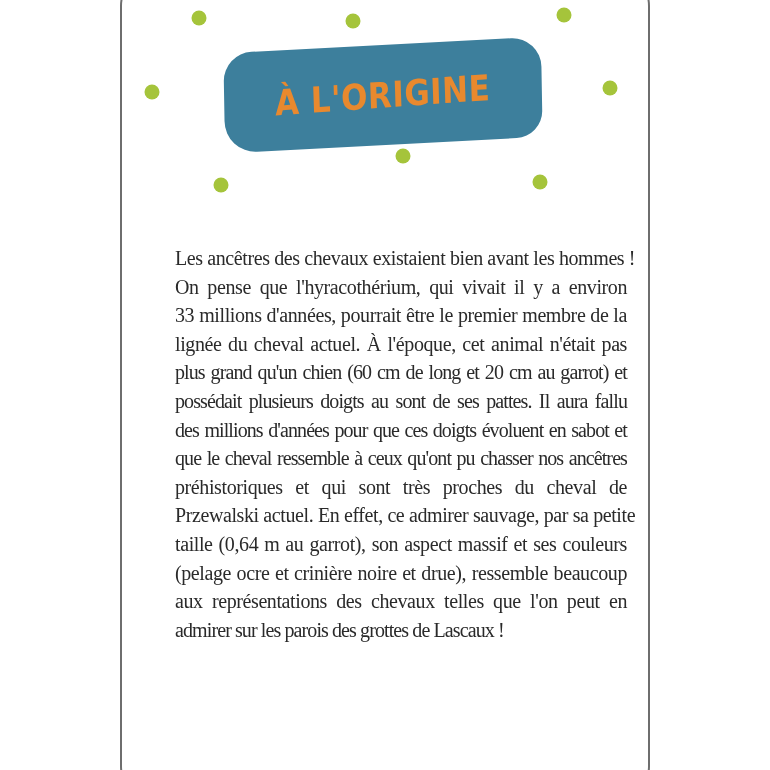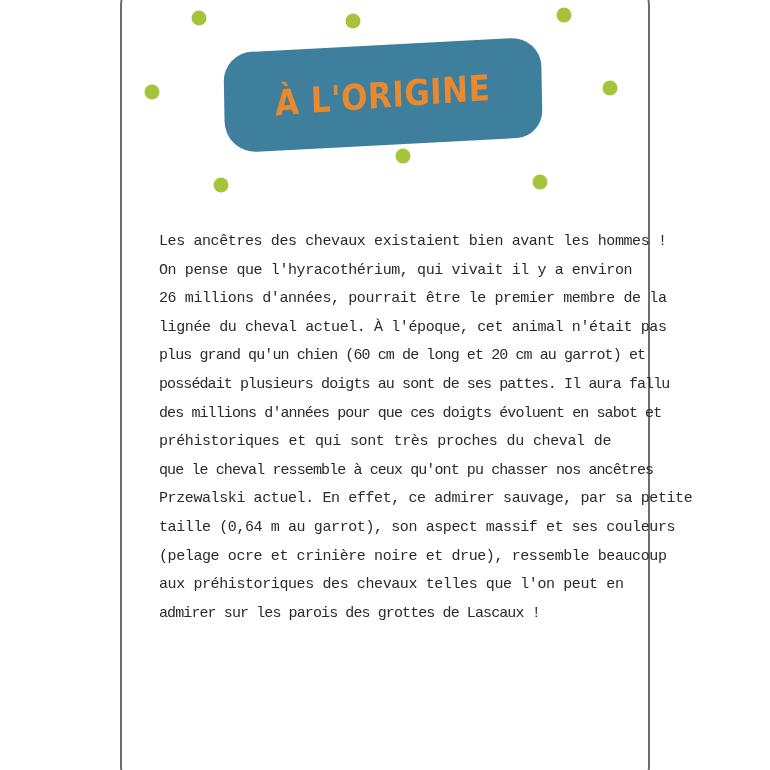--- a/index.html
+++ b/index.html
@@ -21,22 +21,22 @@
     transform: rotate(-3deg) skewX(-2deg);
     display: flex; align-items: center; justify-content: center;
   }
   .banner-title {
     font-family: "DejaVu Sans", sans-serif; font-weight: bold;
     font-size: 31px; color: #e8892e; letter-spacing: 0.5px;
     transform: scaleY(1.15) rotate(-1deg);
   }
   .body-text {
     position: absolute; left: 159px; top: 228px; width: 452px;
-    font-family: Liberation Mono, monospace; font-size: 15px; line-height: 28.6px;
-    color: #2a2a2a; margin: 0;
+    font-family: Liberation Serif, serif; font-size: 20px; line-height: 28.6px;
+    color: #2a2a2a; margin: 16px;
   }
   .line {
     display: block; text-align: justify; text-align-last: justify; white-space: nowrap;
     letter-spacing: -0.4px;
   }
   .line.last { text-align-last: left; }
   .line.tight { letter-spacing: -0.9px; }
 </style>
 </head>
 <body>
@@ -54,25 +54,25 @@
     <div class="dot" style="left: 540px; top: 182px; background: rgb(165, 196, 59);"></div>
   </div>
 
 <div class="banner">
   <span class="banner-title">À L'ORIGINE</span>
 </div>
 
 <div class="body-text">
   <span class="line">Les ancêtres des chevaux existaient bien avant les hommes !</span>
   <span class="line">On pense que l'hyracothérium, qui vivait il y a environ</span>
-  <span class="line">26 millions d'années, pourrait être le premier membre de la</span>
+  <span class="line">33 millions d'années, pourrait être le premier membre de la</span>
   <span class="line">lignée du cheval actuel. À l'époque, cet animal n'était pas</span>
   <span class="line tight">plus grand qu'un chien (60 cm de long et 20 cm au garrot) et</span>
   <span class="line tight">possédait plusieurs doigts au sont de ses pattes. Il aura fallu</span>
   <span class="line tight">des millions d'années pour que ces doigts évoluent en sabot et</span>
+  <span class="line tight">que le cheval ressemble à ceux qu'ont pu chasser nos ancêtres</span>
   <span class="line">préhistoriques et qui sont très proches du cheval de</span>
-  <span class="line tight">que le cheval ressemble à ceux qu'ont pu chasser nos ancêtres</span>
   <span class="line">Przewalski actuel. En effet, ce admirer sauvage, par sa petite</span>
   <span class="line">taille (0,64 m au garrot), son aspect massif et ses couleurs</span>
   <span class="line">(pelage ocre et crinière noire et drue), ressemble beaucoup</span>
-  <span class="line">aux préhistoriques des chevaux telles que l'on peut en</span>
+  <span class="line">aux représentations des chevaux telles que l'on peut en</span>
   <span class="line last tight">admirer sur les parois des grottes de Lascaux !</span>
 </div>
 
 </body></html>

